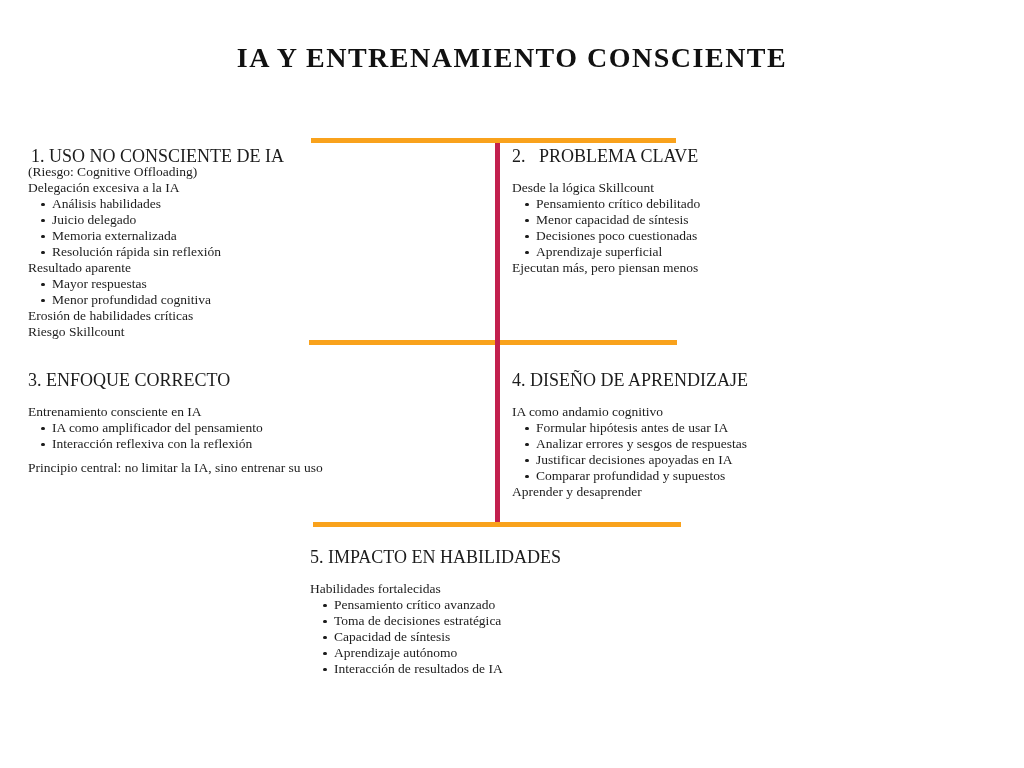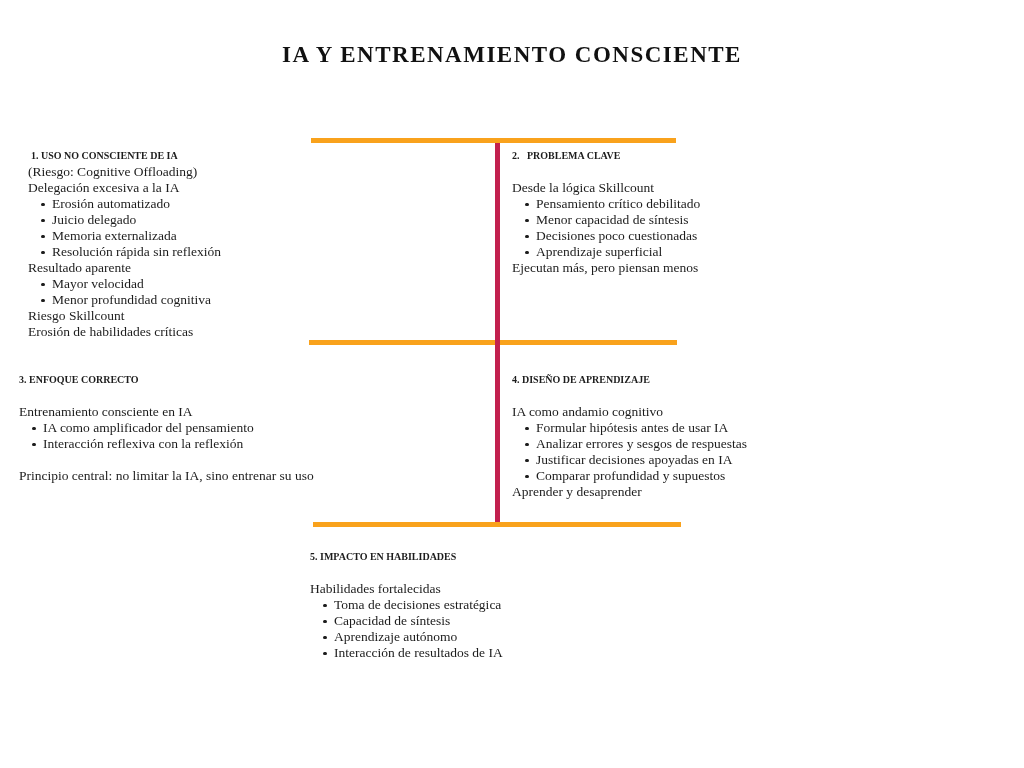--- a/index.html
+++ b/index.html
@@ -10,84 +10,84 @@
     font-family: "Liberation Serif", serif;
     color: #1c1c1c;
     overflow: hidden;
   }
   .page-title {
     position: absolute;
     top: 42px;
     left: 0;
     width: 1024px;
     text-align: center;
-    font-size: 23px;
+    font-size: 28px;
     font-weight: bold;
     letter-spacing: 1.5px;
     color: #111111;
   }
   .hline { position: absolute; height: 5px; }
   .hline-top    { left: 311px; top: 138px; width: 365px; }
   .hline-middle { left: 309px; top: 340px; width: 368px; }
   .hline-bottom { left: 313px; top: 522px; width: 368px; }
   .vline { position: absolute; left: 495px; top: 143px; width: 5px; height: 379px; }
   .section {
     position: absolute;
     font-size: 13.5px;
     line-height: 16px;
   }
   .section-heading {
-    font-size: 10px;
+    font-size: 18px;
     line-height: 16px;
-    font-weight: bold;
+    font-weight: normal;
     white-space: pre-wrap;
   }
   .indent-sm { padding-left: 3px; }
   .gap-below { margin-bottom: 16px; }
   .row { position: relative; white-space: nowrap; }
   .row.bullet { padding-left: 24px; }
   .dot {
     position: absolute;
     left: 13px;
     top: 6.5px;
     width: 3.5px;
     height: 3.5px;
     border-radius: 50%;
     background: #1c1c1c;
   }
-  .mt { margin-top: 16px; }
+  .mt { margin-top: 8px; }
   .sec-1 { left: 28px;  top: 148px; width: 310px; }
   .sec-2 { left: 512px; top: 148px; width: 310px; }
-  .sec-3 { left: 19px;  top: 372px; width: 370px; }
+  .sec-3 { left: 28px;  top: 372px; width: 370px; }
   .sec-4 { left: 512px; top: 372px; width: 310px; }
   .sec-5 { left: 310px; top: 549px; width: 310px; }
 </style>
 </head>
 <body>
 
 <h1 class="page-title">IA Y ENTRENAMIENTO CONSCIENTE</h1>
 
 <div class="hline hline-top" style="background-color: rgb(249, 162, 28);"></div>
 <div class="hline hline-middle" style="background-color: rgb(249, 162, 28);"></div>
 <div class="hline hline-bottom" style="background-color: rgb(249, 162, 28);"></div>
 <div class="vline" style="background-color: rgb(194, 32, 78);"></div>
 
 <div class="section sec-1">
   <div class="section-heading indent-sm">1. USO NO CONSCIENTE DE IA</div>
   <div class="row">(Riesgo: Cognitive Offloading)</div>
   <div class="row">Delegación excesiva a la IA</div>
-  <div class="row bullet"><span class="dot"></span><span>Erosión automatizado</span></div>
+  <div class="row bullet"><span class="dot"></span><span>Análisis habilidades</span></div>
   <div class="row bullet"><span class="dot"></span><span>Juicio delegado</span></div>
   <div class="row bullet"><span class="dot"></span><span>Memoria externalizada</span></div>
   <div class="row bullet"><span class="dot"></span><span>Resolución rápida sin reflexión</span></div>
   <div class="row">Resultado aparente</div>
-  <div class="row bullet"><span class="dot"></span><span>Mayor velocidad</span></div>
+  <div class="row bullet"><span class="dot"></span><span>Mayor respuestas</span></div>
   <div class="row bullet"><span class="dot"></span><span>Menor profundidad cognitiva</span></div>
+  <div class="row">Erosión de habilidades críticas</div>
   <div class="row">Riesgo Skillcount</div>
-  <div class="row">Erosión de habilidades críticas</div>
 </div>
 
 <div class="section sec-2">
   <div class="section-heading gap-below">2. &nbsp;&nbsp;PROBLEMA CLAVE</div>
   <div class="row">Desde la lógica Skillcount</div>
   <div class="row bullet"><span class="dot"></span><span>Pensamiento crítico debilitado</span></div>
   <div class="row bullet"><span class="dot"></span><span>Menor capacidad de síntesis</span></div>
   <div class="row bullet"><span class="dot"></span><span>Decisiones poco cuestionadas</span></div>
   <div class="row bullet"><span class="dot"></span><span>Aprendizaje superficial</span></div>
   <div class="row">Ejecutan más, pero piensan menos</div>
@@ -107,17 +107,18 @@
   <div class="row bullet"><span class="dot"></span><span>Formular hipótesis antes de usar IA</span></div>
   <div class="row bullet"><span class="dot"></span><span>Analizar errores y sesgos de respuestas</span></div>
   <div class="row bullet"><span class="dot"></span><span>Justificar decisiones apoyadas en IA</span></div>
   <div class="row bullet"><span class="dot"></span><span>Comparar profundidad y supuestos</span></div>
   <div class="row">Aprender y desaprender</div>
 </div>
 
 <div class="section sec-5">
   <div class="section-heading gap-below">5. IMPACTO EN HABILIDADES</div>
   <div class="row">Habilidades fortalecidas</div>
+  <div class="row bullet"><span class="dot"></span><span>Pensamiento crítico avanzado</span></div>
   <div class="row bullet"><span class="dot"></span><span>Toma de decisiones estratégica</span></div>
   <div class="row bullet"><span class="dot"></span><span>Capacidad de síntesis</span></div>
   <div class="row bullet"><span class="dot"></span><span>Aprendizaje autónomo</span></div>
   <div class="row bullet"><span class="dot"></span><span>Interacción de resultados de IA</span></div>
 </div>
 
 </body></html>

